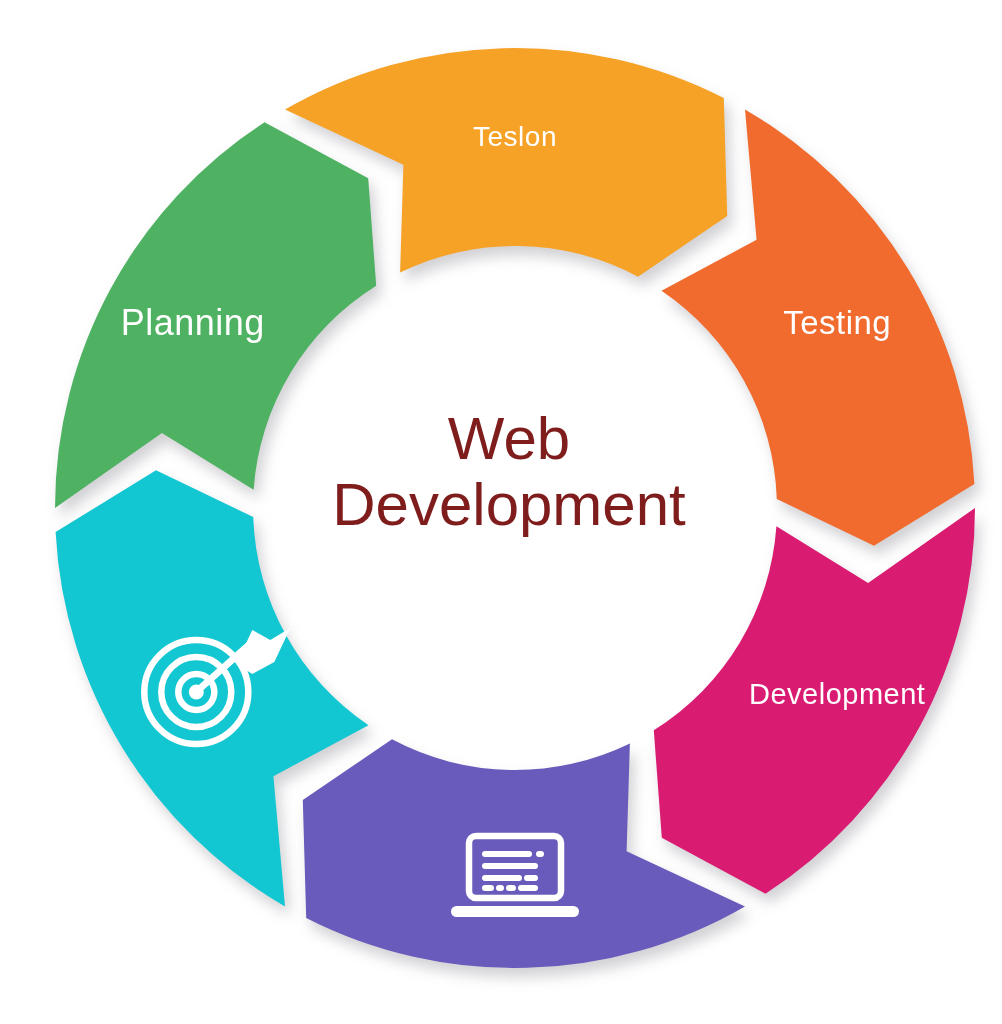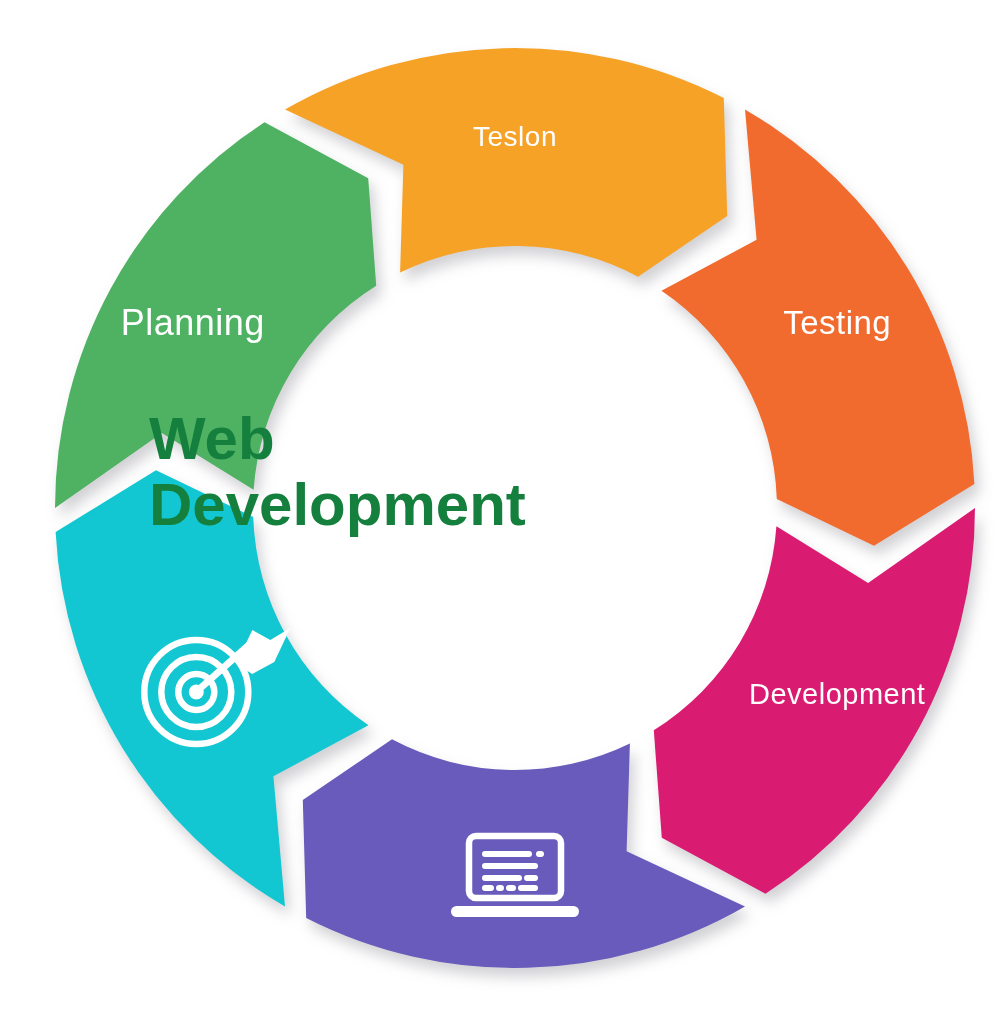--- a/index.html
+++ b/index.html
@@ -19,25 +19,25 @@
   .seg-label{
     fill:#ffffff;
     font-family:"Liberation Sans",sans-serif;
     letter-spacing:0.5px;
   }
   .center-title{
     position:absolute;
     top:406px;left:50%;
     transform:translateX(-50%);
     width:720px;
-    text-align:left;
-    color:#15803d;
+    text-align:center;
+    color:#7f1d1d;
     font-size:60px;
     line-height:66px;
-    font-weight:700;
+    font-weight:400;
   }
 </style>
 </head>
 <body>
 
 <div class="canvas">
   <svg id="cycle-svg" width="1002" height="1024" viewBox="0 0 1002 1024">
       <path d="M 277.0 109.6 A 460 460 0 0 1 715.8 98.1 L 719.2 215.9 L 630.0 276.7 A 262 262 0 0 0 392.1 272.5 L 395.4 164.7 Z" fill="#F6A227" class="seg"></path>
       <path d="M 737.0 109.6 A 460 460 0 0 1 966.4 483.9 L 866.0 545.7 L 768.8 498.9 A 262 262 0 0 0 653.5 290.8 L 748.6 239.7 Z" fill="#F16B2E" class="seg"></path>
       <path d="M 967.0 508.0 A 460 460 0 0 1 757.5 893.8 L 653.8 837.8 L 645.8 730.2 A 262 262 0 0 0 768.4 526.3 L 860.1 583.1 Z" fill="#D91C72" class="seg"></path>

